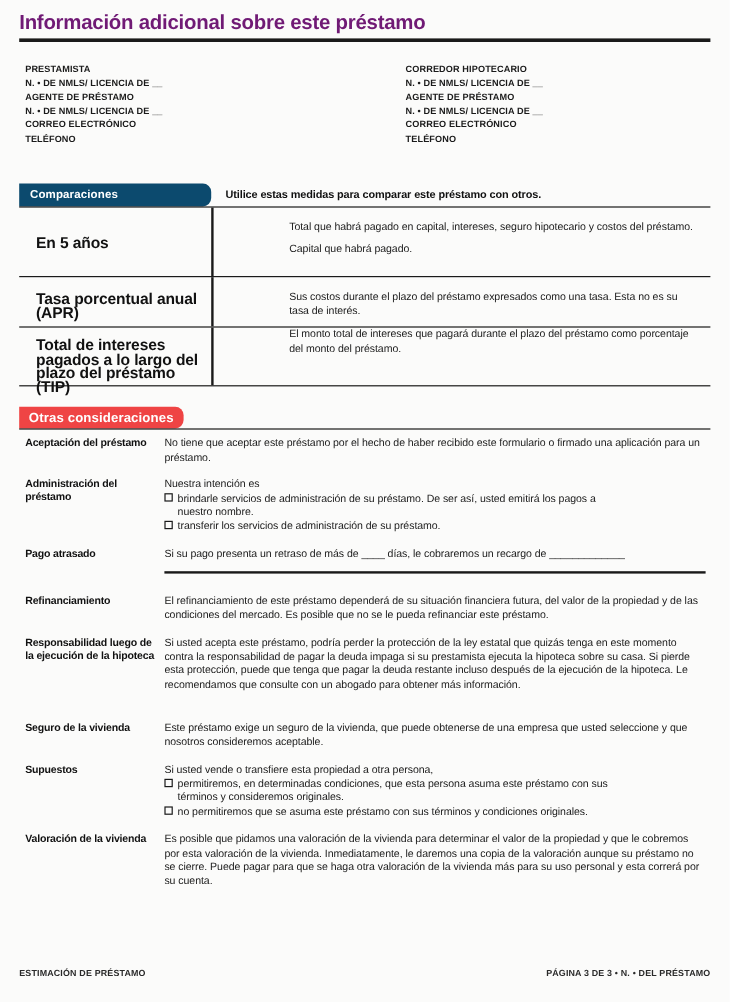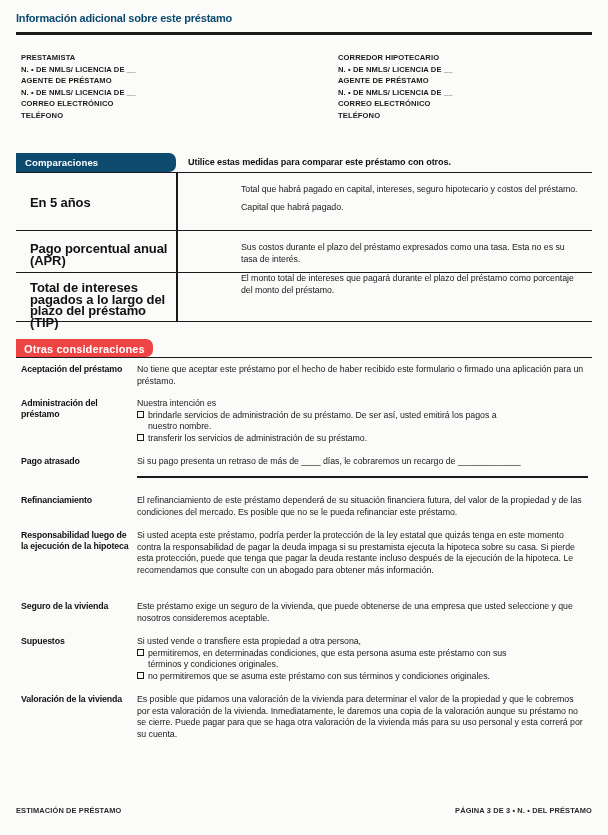--- a/index.html
+++ b/index.html
@@ -24,24 +24,24 @@
   }
 
   
   .title-block {
     position: absolute;
     left: 16px;
     top: 9px;
     width: 576px;
   }
   .doc-title {
-    font-size: 11px;
+    font-size: 17px;
     font-weight: bold;
     letter-spacing: -0.2px;
-    color: #0c4a6e;
+    color: #701a75;
     line-height: 19px;
     margin: 0;
     padding: 0 0 3px 0;
   }
   .title-rule {
     width: 576px;
     height: 3px;
     background: #1a1a1a;
     margin-top: 1px;
   }
@@ -283,21 +283,21 @@
       <div class="cmp-vrule"></div>
       <div class="cmp-label">En 5 años</div>
       <div class="cmp-desc">
         <p>Total que habrá pagado en capital, intereses, seguro hipotecario y costos del préstamo.</p>
         <p>Capital que habrá pagado.</p>
       </div>
     </div>
 
     <div class="cmp-row row-apr">
       <div class="cmp-vrule"></div>
-      <div class="cmp-label">Pago porcentual anual (APR)</div>
+      <div class="cmp-label">Tasa porcentual anual (APR)</div>
       <div class="cmp-desc">
         <p>Sus costos durante el plazo del préstamo expresados como una tasa. Esta no es su tasa de interés.</p>
       </div>
     </div>
 
     <div class="cmp-row row-tip">
       <div class="cmp-vrule"></div>
       <div class="cmp-label">Total de intereses pagados a lo largo del plazo del préstamo (TIP)</div>
       <div class="cmp-desc">
         <p>El monto total de intereses que pagará durante el plazo del préstamo como porcentaje del monto del préstamo.</p>
@@ -363,21 +363,21 @@
     </div>
 
     <div class="cons-item" style="min-height:49px;">
       <div class="cons-label">Supuestos</div>
       <div class="cons-body">
         <p>Si usted vende o transfiere esta propiedad a otra persona,</p>
         <p class="cb-line">
           <span class="cb-box"></span>
           <span>permitiremos, en determinadas condiciones, que esta persona asuma este préstamo con sus</span>
         </p>
-        <p class="cb-cont">términos y condiciones originales.</p>
+        <p class="cb-cont">términos y consideremos originales.</p>
         <p class="cb-line">
           <span class="cb-box"></span>
           <span>no permitiremos que se asuma este préstamo con sus términos y condiciones originales.</span>
         </p>
       </div>
     </div>
 
     <div class="cons-item" style="min-height:52px;">
       <div class="cons-label">Valoración de la vivienda</div>
       <div class="cons-body">

